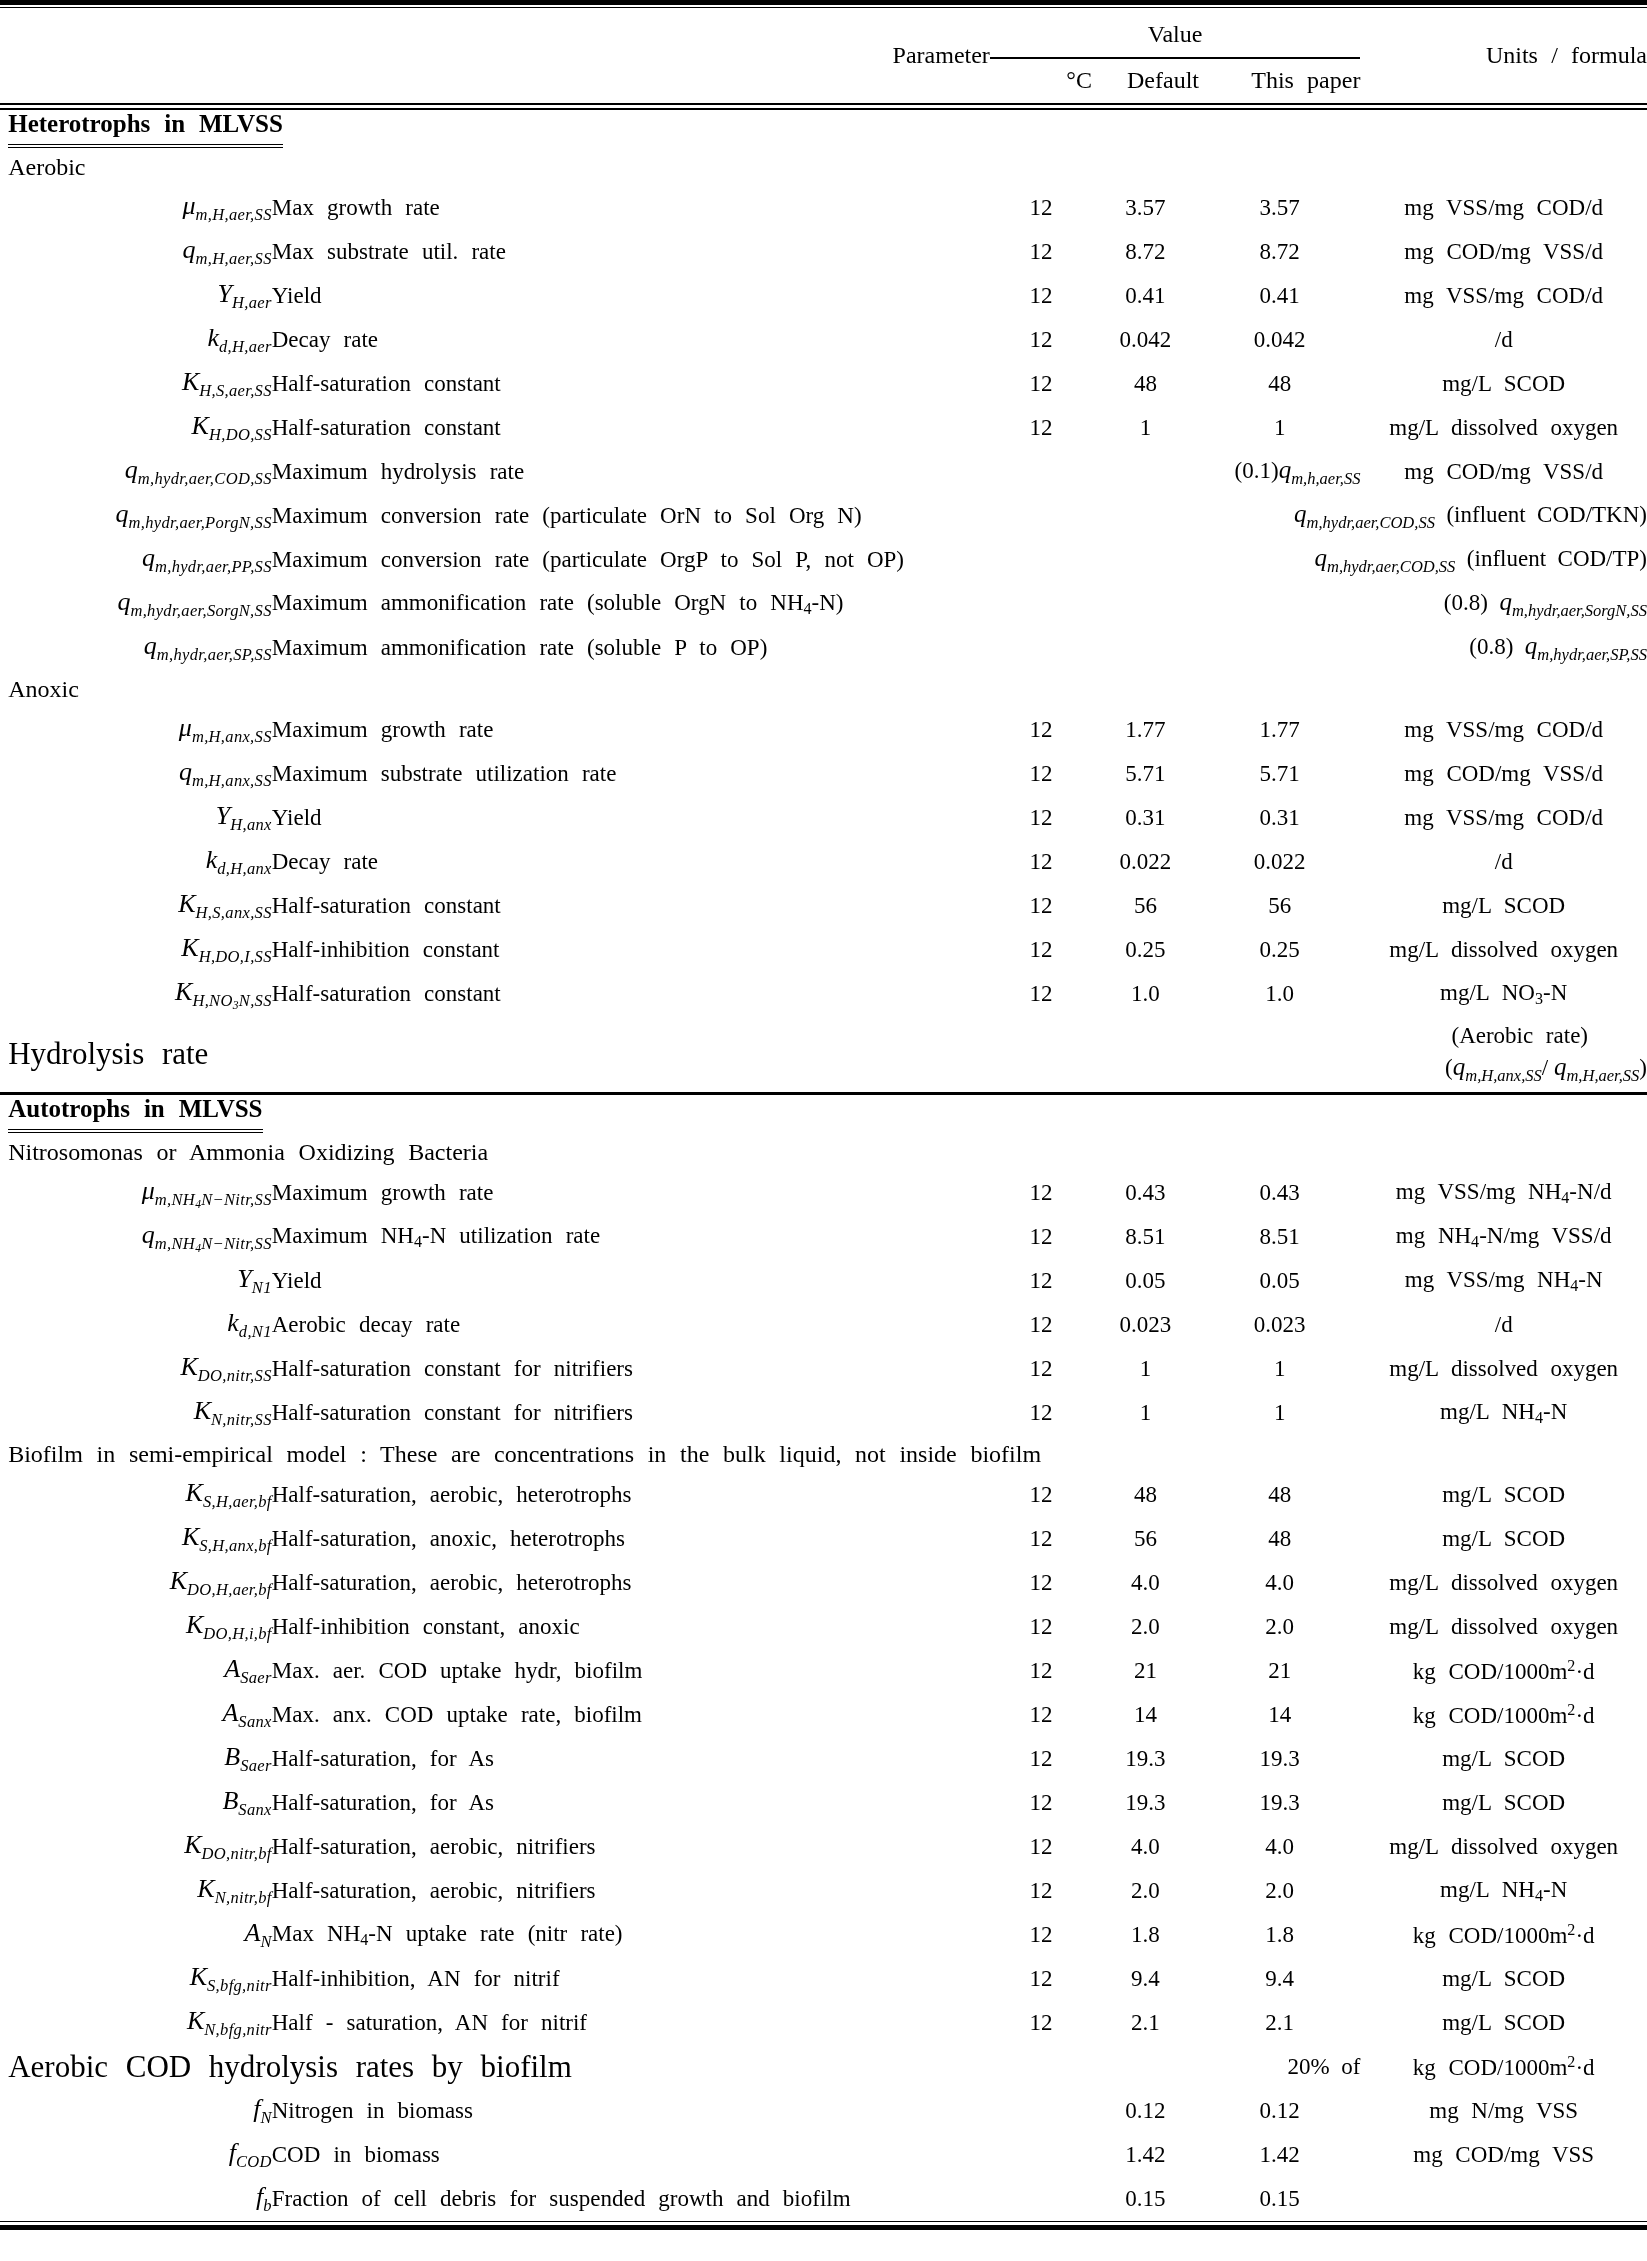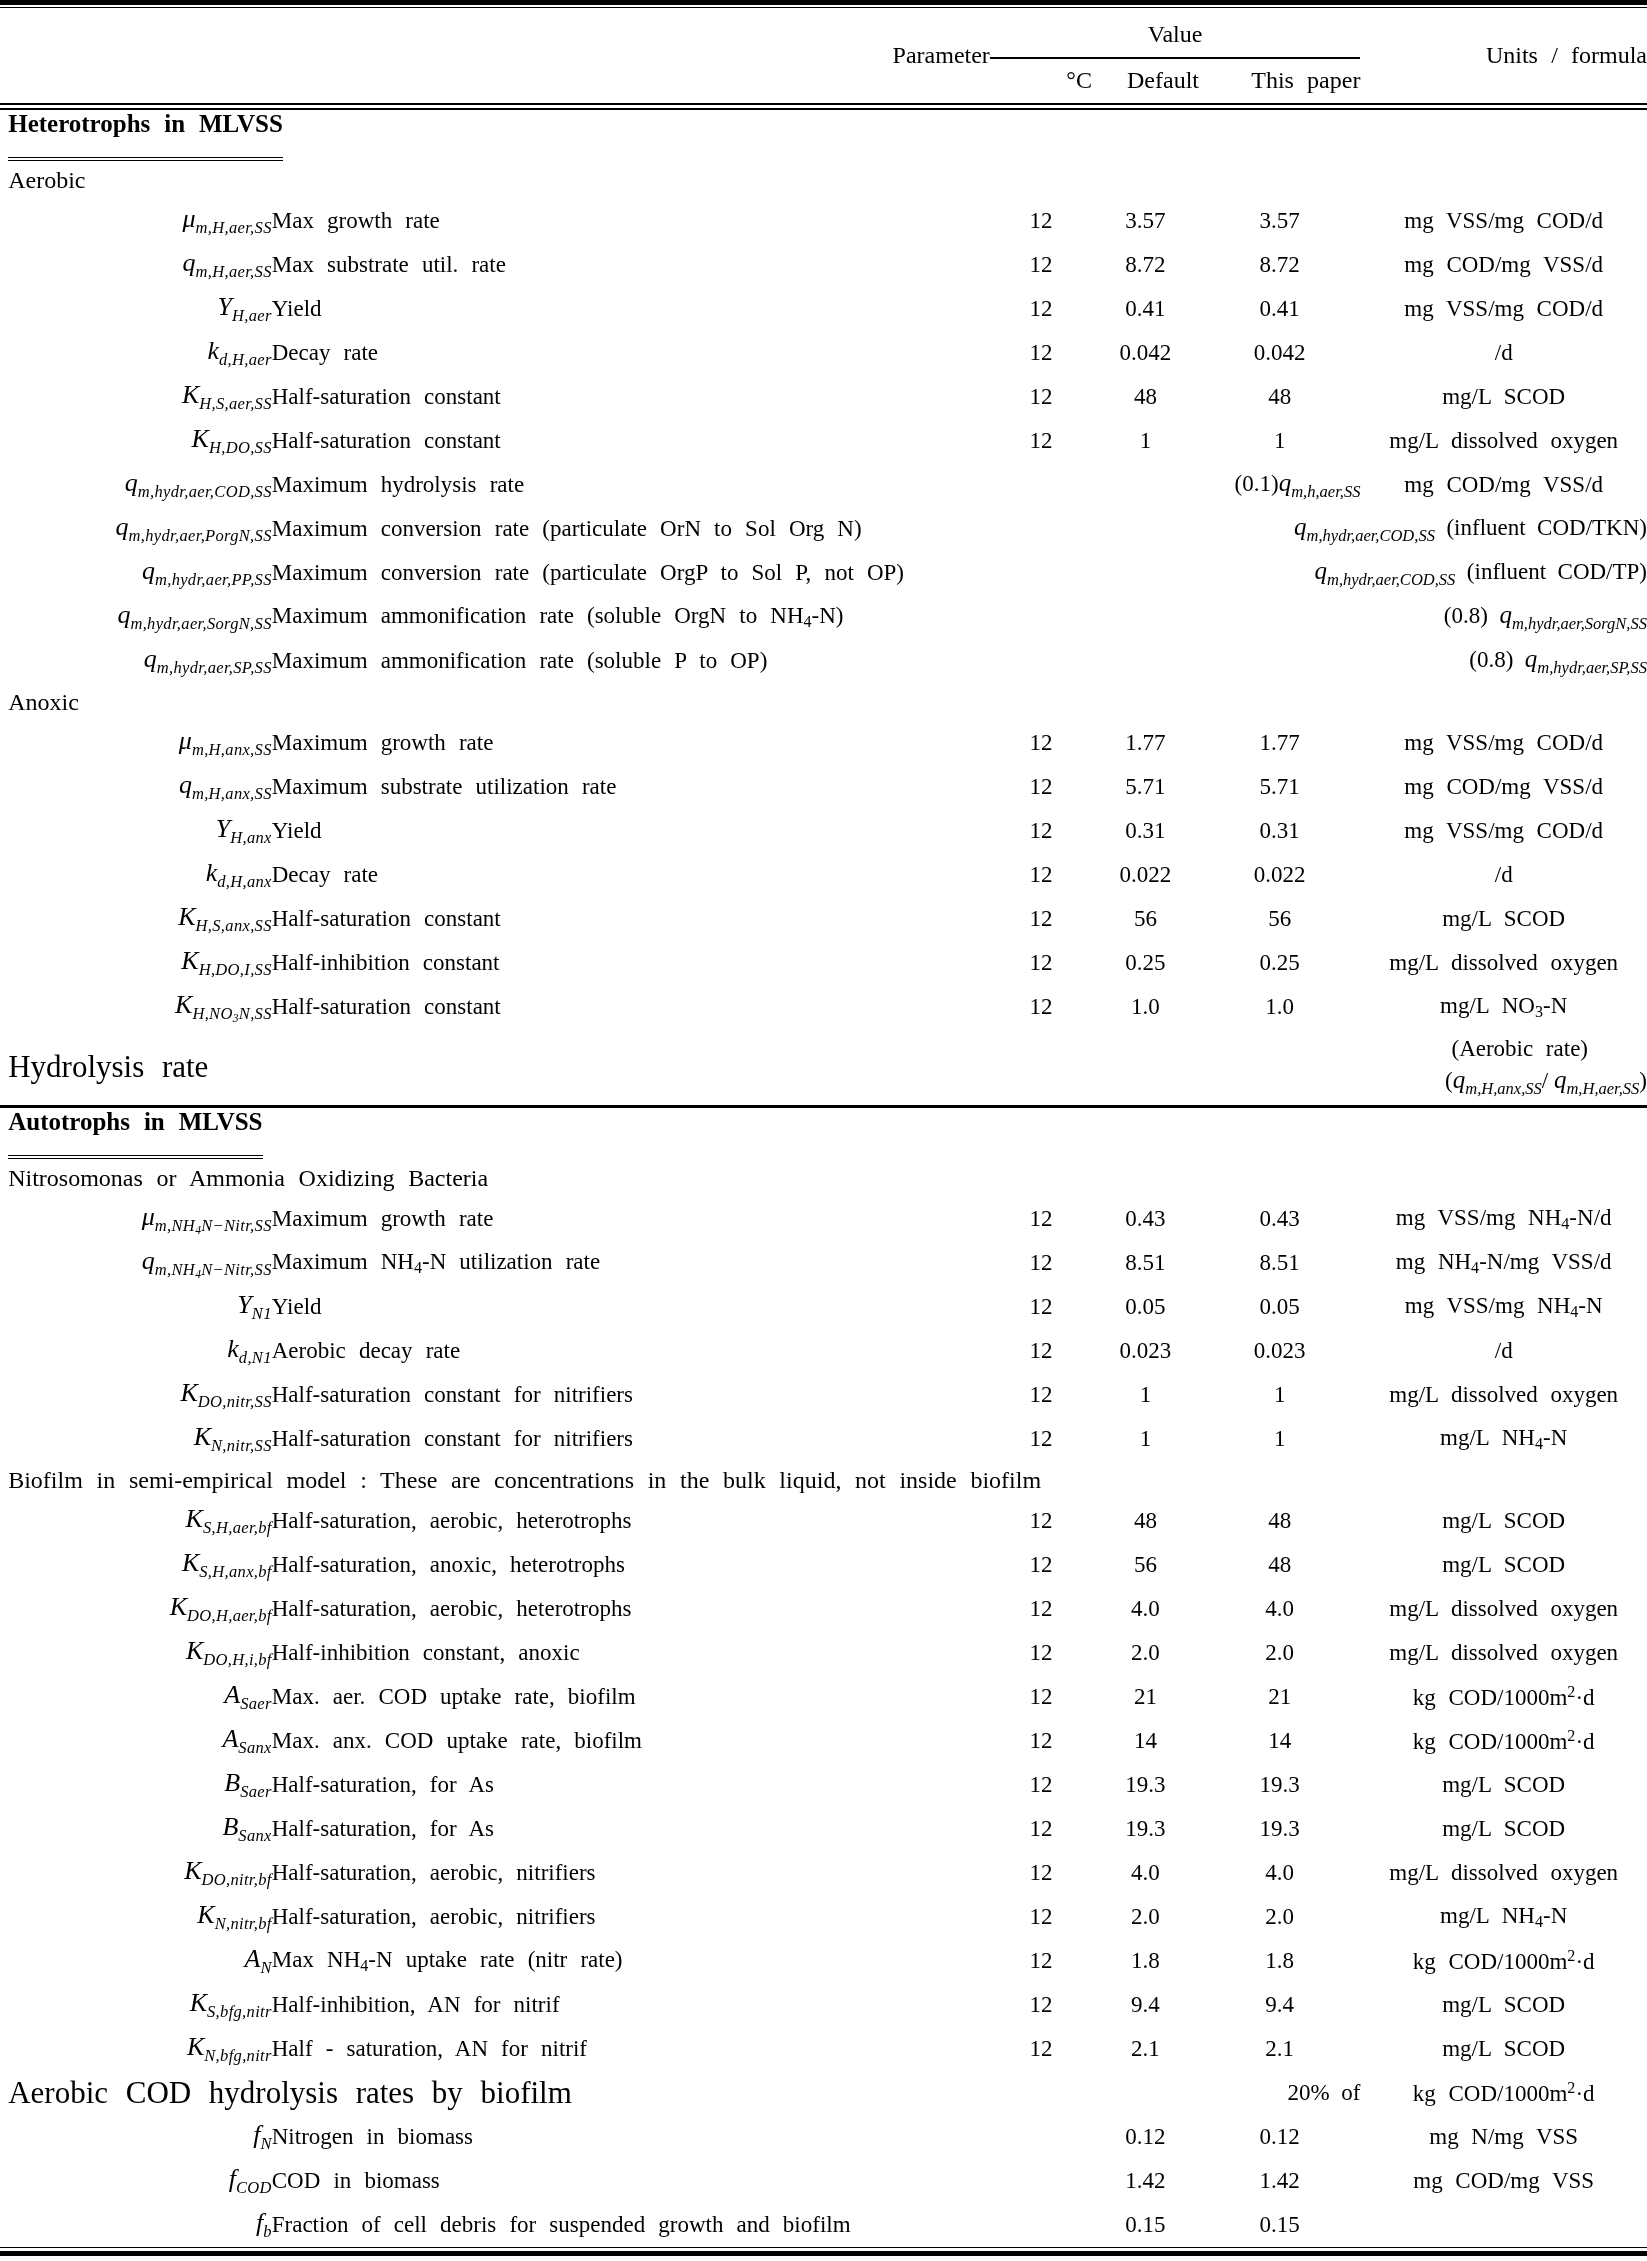--- a/index.html
+++ b/index.html
@@ -31,21 +31,21 @@
   td.sym{padding-left:10px;font-style:italic;font-size:26px;text-align:right;}
   td.sym .ssub{font-size:16.5px;font-style:italic;vertical-align:-0.35em;letter-spacing:0.02em;}
   td.desc{font-size:23px;word-spacing:0.32em;}
   td.val{font-size:23px;text-align:center;}
   td.unit{font-size:23px;text-align:center;word-spacing:0.3em;}
   td.formula{font-size:23px;text-align:right;word-spacing:0.25em;}
   .formula i,.h i{font-style:italic;font-size:25px;}
   .formula .ssub,.h .ssub{font-size:16.5px;font-style:italic;vertical-align:-0.35em;}
   td.span-label{padding-left:8.2px;font-size:31px;word-spacing:0.32em;}
   tr.s td{padding-left:8.2px;font-size:24px;word-spacing:0.32em;}
-  .sec-bold{font-weight:bold;font-size:25px;border-bottom:4.1px double #000;display:inline-block;padding-bottom:19px;}
+  .sec-bold{font-weight:bold;font-size:25px;border-bottom:4.1px double #000;display:inline-block;padding-bottom:6px;}
   tr.rule-above td{border-top:3.3px solid #000;}
   td.hydro-units{text-align:right;}
   .hydro-line1{padding-right:59px;word-spacing:0.3em;font-size:23px;}
   .hydro-line2{padding-right:0;font-size:23px;margin-top:4px;}
   sub{font-size:0.7em;vertical-align:-0.25em;}
   sup{font-size:0.7em;vertical-align:0.5em;}
 </style>
 </head>
 <body>
 
@@ -305,21 +305,21 @@
         <tr class="r">
           <td class="sym"><i>K</i><sub class="ssub">DO,H,i,bf</sub></td>
           <td class="desc">Half-inhibition constant, anoxic</td>
           <td class="val">12</td>
           <td class="val">2.0</td>
           <td class="val">2.0</td>
           <td class="unit">mg/L dissolved oxygen</td>
         </tr>
         <tr class="r">
           <td class="sym"><i>A</i><sub class="ssub">Saer</sub></td>
-          <td class="desc">Max. aer. COD uptake rate, biofilm</td>
+          <td class="desc">Max. aer. COD uptake hydr, biofilm</td>
           <td class="val">12</td>
           <td class="val">21</td>
           <td class="val">21</td>
           <td class="unit">kg COD/1000m<sup>2</sup>·d</td>
         </tr>
         <tr class="r">
           <td class="sym"><i>A</i><sub class="ssub">Sanx</sub></td>
           <td class="desc">Max. anx. COD uptake rate, biofilm</td>
           <td class="val">12</td>
           <td class="val">14</td>

